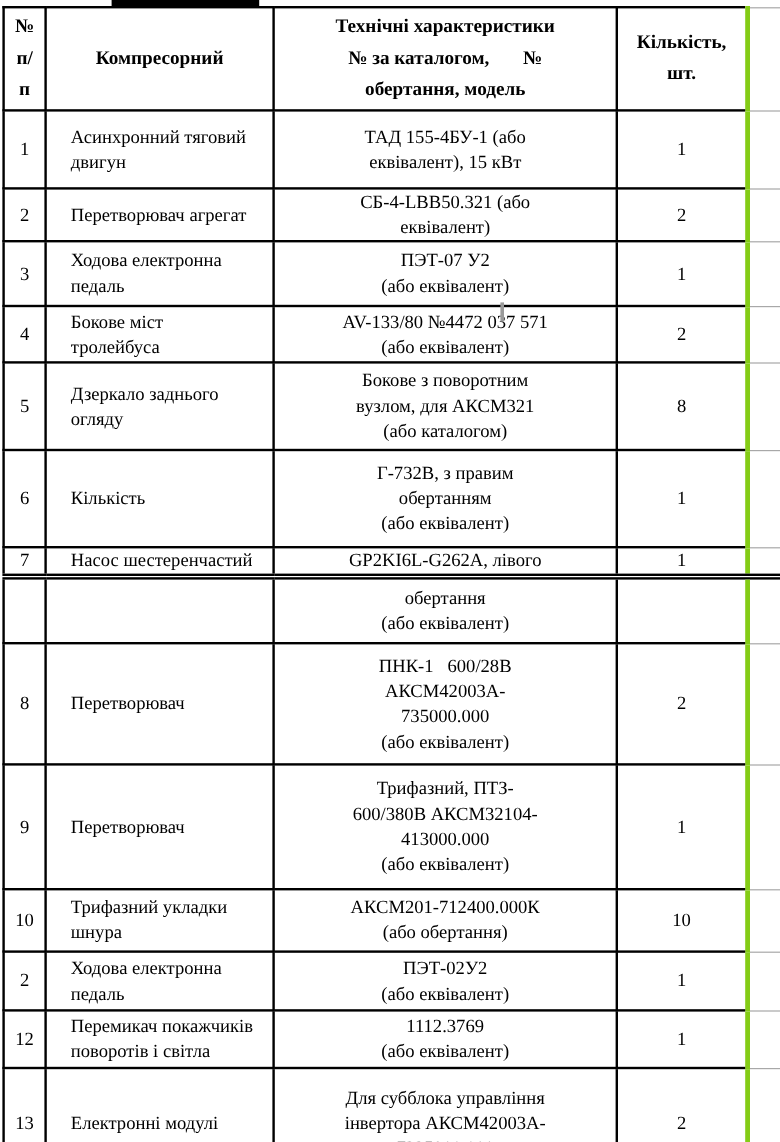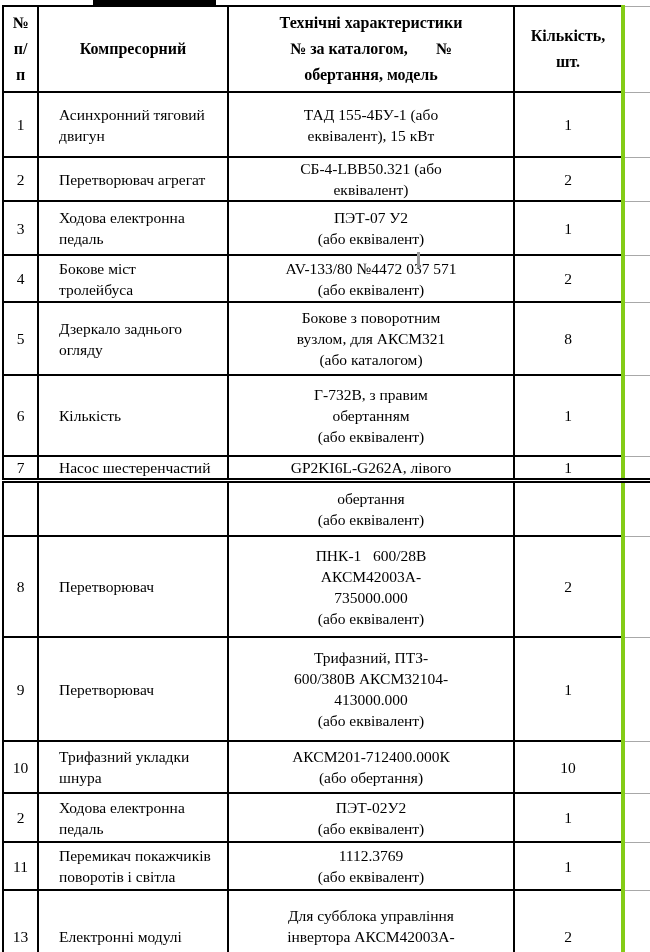--- a/index.html
+++ b/index.html
@@ -224,21 +224,21 @@
       <tr class="h-r11">
         <td>2</td>
         <td class="name">Ходова електронна
 педаль</td>
         <td>ПЭТ-02У2
 (або еквівалент)</td>
         <td class="qty">1</td>
         <td class="extra"></td>
       </tr>
       <tr class="h-r12">
-        <td>11</td>
+        <td>12</td>
         <td class="name">Перемикач покажчиків
 поворотів і світла</td>
         <td>1112.3769
 (або еквівалент)</td>
         <td class="qty">1</td>
         <td class="extra"></td>
       </tr>
       <tr class="h-r13">
         <td>13</td>
         <td class="name">Електронні модулі</td>

